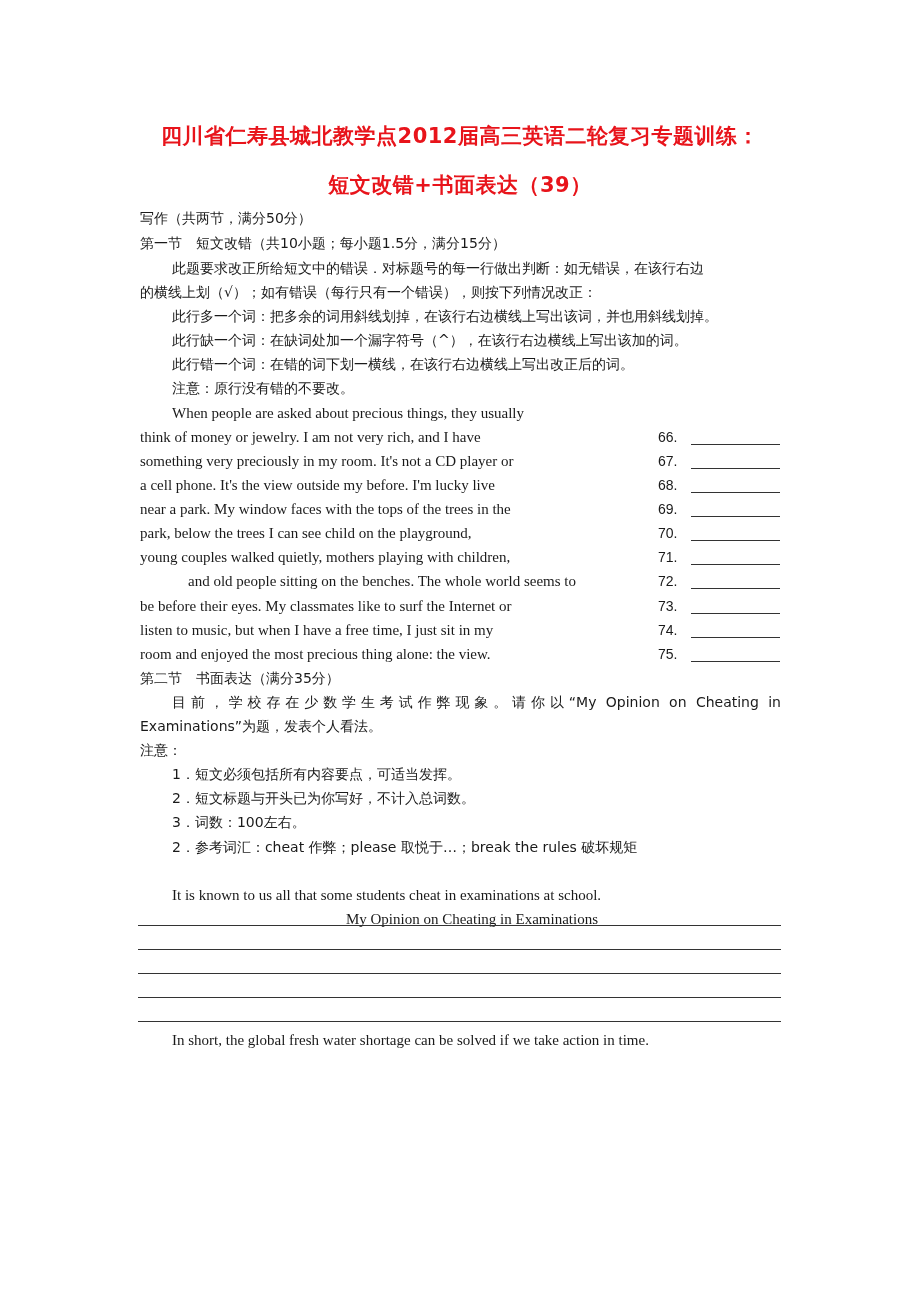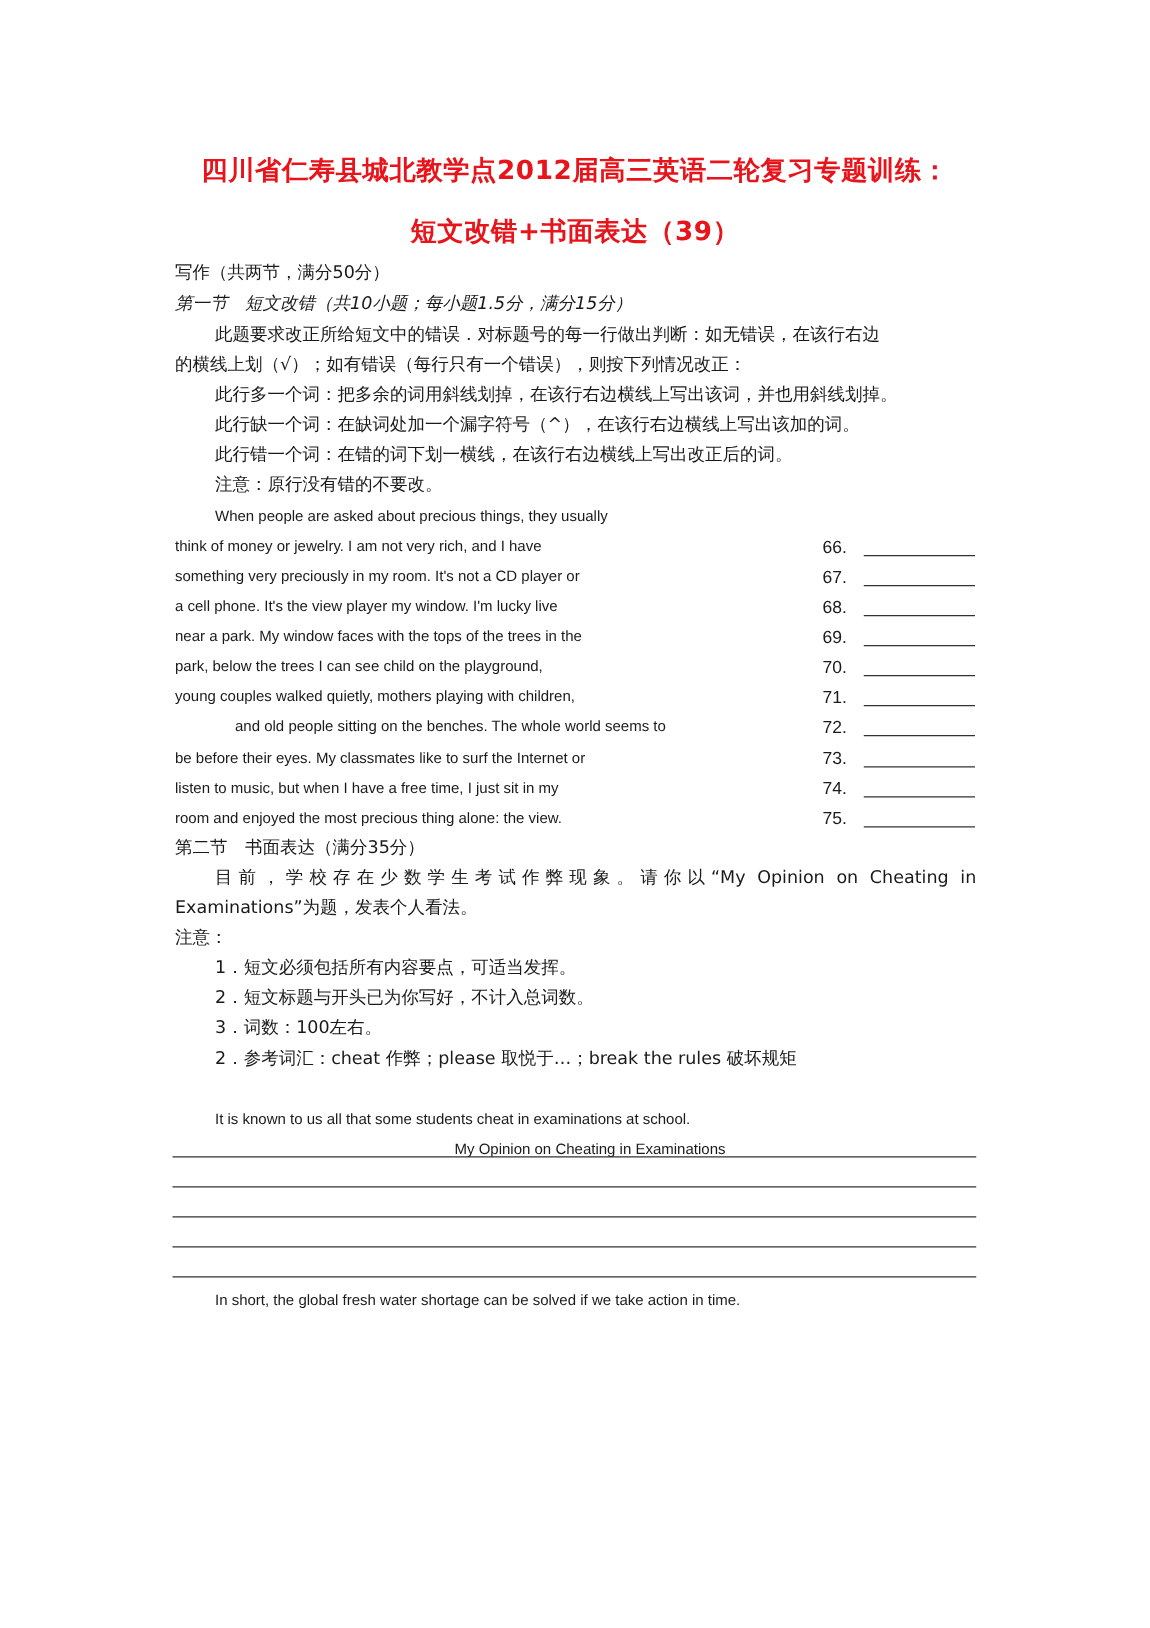--- a/index.html
+++ b/index.html
@@ -4,38 +4,38 @@
 <style>
   html, body { margin: 0; padding: 0; background: #ffffff; }
   body { width: 920px; height: 1302px; position: relative; overflow: hidden;
          font-family: "DejaVu Sans", "Liberation Sans", sans-serif; color: #1a1a1a; }
   .page { position: absolute; left: 0; top: 0; width: 796px; height: 1302px; }
   .title { position: absolute; left: 0; width: 920px; text-align: center;
            color: #e8141b; font-weight: bold; font-size: 21px; letter-spacing: 0.5px; }
   .t1 { top: 122px; }
   .t2 { top: 171px; }
   .line { position: absolute; left: 140px; font-size: 14px; line-height: 20px; white-space: nowrap; }
-  .en { font-family: Liberation Sans, sans-serif; font-size: 12px; }
+  .en { font-family: Liberation Serif, serif; font-size: 15px; }
   .indent { left: 172px; }
   .num { position: absolute; left: 658px; font-family: "Liberation Sans", sans-serif; font-size: 14px; line-height: 20px; }
   .blank { position: absolute; left: 691px; width: 89px; border-bottom: 1px solid #333; height: 0; }
   .wline { position: absolute; left: 138px; width: 643px; border-bottom: 1px solid #333; height: 0; }
   .center { left: 0; width: 920px; text-align: center; }
   .justify { width: 641px; text-align-last: justify; text-align: justify; }
 </style>
 </head>
 <body>
 
 <div class="page">
 
   <div class="title t1">四川省仁寿县城北教学点2012届高三英语二轮复习专题训练：</div>
   <div class="title t2">短文改错+书面表达（39）</div>
 
   <div class="line" style="top:208px;">写作（共两节，满分50分）</div>
-  <div class="line" style="top:233px;font-style:italic;">第一节　短文改错（共10小题；每小题1.5分，满分15分）</div>
+  <div class="line" style="top:233px;">第一节　短文改错（共10小题；每小题1.5分，满分15分）</div>
 
   <div class="line indent" style="top:258px;">此题要求改正所给短文中的错误．对标题号的每一行做出判断：如无错误，在该行右边</div>
   <div class="line" style="top:282px;">的横线上划（√）；如有错误（每行只有一个错误），则按下列情况改正：</div>
   <div class="line indent" style="top:306px;">此行多一个词：把多余的词用斜线划掉，在该行右边横线上写出该词，并也用斜线划掉。</div>
   <div class="line indent" style="top:330px;">此行缺一个词：在缺词处加一个漏字符号（^），在该行右边横线上写出该加的词。</div>
   <div class="line indent" style="top:354px;">此行错一个词：在错的词下划一横线，在该行右边横线上写出改正后的词。</div>
   <div class="line indent" style="top:378px;">注意：原行没有错的不要改。</div>
 
   <div class="line indent en" style="top:403px;">When people are asked about precious things, they usually</div>
 
@@ -43,21 +43,21 @@
     <div class="line en" style="top:427px;">think of money or jewelry.  I am not very rich, and I have</div>
     <div class="num" style="top:427px;">66.</div>
     <div class="blank" style="top:444px;"></div>
   </div>
   <div>
     <div class="line en" style="top:451px;">something very preciously in my room.  It's not a CD player or</div>
     <div class="num" style="top:451px;">67.</div>
     <div class="blank" style="top:468px;"></div>
   </div>
   <div>
-    <div class="line en" style="top:475px;">a cell phone.  It's the view player my window.  I'm lucky live</div>
+    <div class="line en" style="top:475px;">a cell phone.  It's the view outside my before.  I'm lucky live</div>
     <div class="num" style="top:475px;">68.</div>
     <div class="blank" style="top:492px;"></div>
   </div>
   <div>
     <div class="line en" style="top:499px;">near a park.  My window faces with the tops of the trees in the</div>
     <div class="num" style="top:499px;">69.</div>
     <div class="blank" style="top:516px;"></div>
   </div>
   <div>
     <div class="line en" style="top:523px;">park, below the trees I can see child on the playground,</div>

